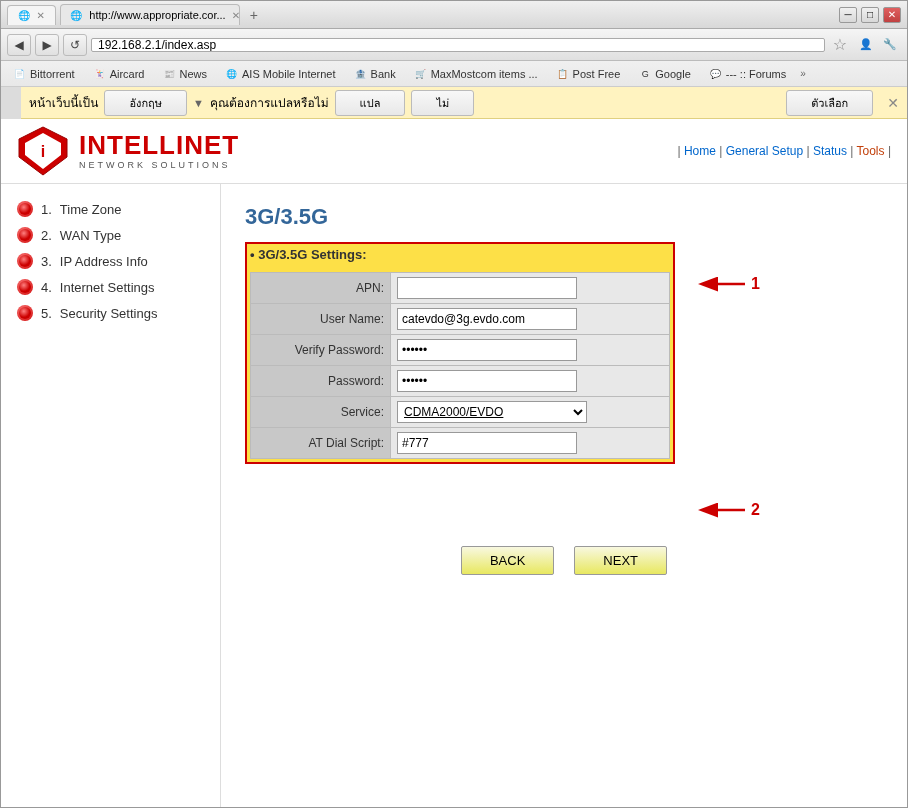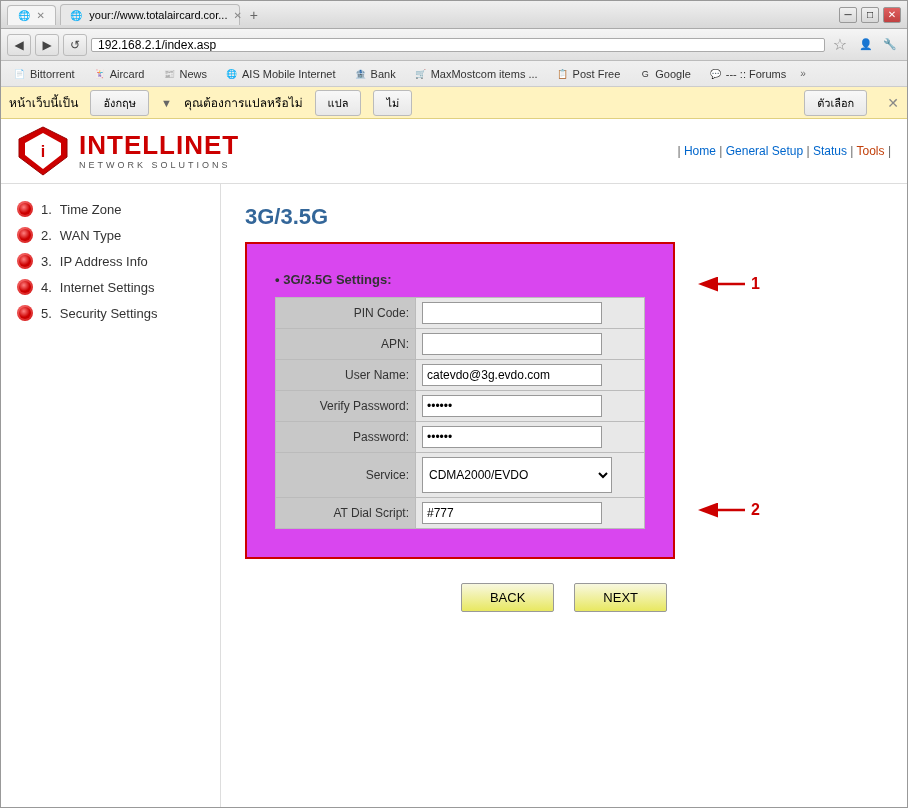--- a/index.html
+++ b/index.html
@@ -26,63 +26,63 @@
     .address-bar { flex: 1; height: 14px; border: 1px solid #aaa; border-radius: 2px; padding: 0 6px; font-size: 12px; background: white; }
     .nav-star { font-size: 16px; color: #888; padding: 0 4px; cursor: pointer; }
     .nav-icons { display: flex; gap: 2px; }
     .nav-icon { width: 22px; height: 22px; border-radius: 2px; display: flex; align-items: center; justify-content: center; font-size: 11px; color: #444; cursor: pointer; }
 
     .bookmarks-bar { background: linear-gradient(to bottom, #f0f0f0, #e8e8e8); height: 26px; display: flex; align-items: center; padding: 0 6px; gap: 6px; border-bottom: 1px solid #ccc; overflow: hidden; }
     .bookmark { display: flex; align-items: center; gap: 3px; padding: 2px 6px; cursor: pointer; font-size: 11px; color: #333; border-radius: 3px; white-space: nowrap; }
     .bk-icon { width: 14px; height: 14px; border-radius: 2px; display: flex; align-items: center; justify-content: center; font-size: 9px; }
     .more-arrow { font-size: 10px; color: #666; cursor: pointer; padding: 2px; }
 
-    .translate-bar { background: #fff3c0; height: 32px; display: flex; align-items: center; padding: 0 8px; gap: 12px; border-bottom: 1px solid #e0d080; font-size: 12px; }
-    .translate-btn { padding: 3px 12px; border: 1px solid #bbb; border-radius: 3px; background: linear-gradient(#f8f8f8, #e8e8e8); cursor: pointer; font-size: 11px; }
+    .translate-bar { background: #fff3c0; height: 32px; display: flex; align-items: center; padding: 0 8px; gap: 6px; border-bottom: 1px solid #e0d080; font-size: 12px; margin-left: 20px; }
+    .translate-btn { padding: 3px 24px; border: 1px solid #bbb; border-radius: 3px; background: linear-gradient(#f8f8f8, #e8e8e8); cursor: pointer; font-size: 11px; }
     .translate-close { margin-left: auto; color: #888; cursor: pointer; font-size: 14px; }
 
     
     .page-content { flex: 1; background: white; display: flex; flex-direction: column; overflow: hidden; }
     .sidebar-item { display: flex; align-items: center; gap: 8px; padding: 5px 4px; cursor: pointer; font-size: 13px; color: #333; }
     .sidebar-dot { width: 16px; height: 16px; border-radius: 50%; display: flex; align-items: center; justify-content: center; }
     .dot-red { background: radial-gradient(circle at 40% 35%, #ff8080, #cc0000); }
 
     .content-area { flex: 1; padding: 20px 24px; background: white; }
     .page-title { font-size: 22px; color: #336699; font-weight: bold; margin-bottom: 12px; }
     .page-desc { font-size: 12px; color: #333; margin-bottom: 20px; line-height: 1.5; }
 
-    .settings-box { border: 2px solid #cc0000; padding: 28px; background: #d946ef; display: inline-block; min-width: 430px; }
+    .settings-box { border: 2px solid #cc0000; padding: 3px; background: #fde047; display: inline-block; min-width: 430px; }
     .settings-title { font-size: 13px; font-weight: bold; color: #333; margin-bottom: 10px; }
     .settings-title::before { content: "• "; }
 
     .form-table { border-collapse: collapse; width: 100%; }
     .form-table tr td { padding: 4px 6px; vertical-align: middle; }
     .form-label-cell { background: #c8c8c8; text-align: right; padding: 4px 10px; font-size: 12px; color: #333; white-space: nowrap; width: 140px; border: 1px solid #bbb; }
     .form-input-cell { background: #e8e8e8; padding: 3px 6px; border: 1px solid #bbb; }
     .form-input { height: 22px; border: 1px solid #999; padding: 0 4px; font-size: 12px; background: white; width: 180px; }
-    .form-select { height: 36px; border: 1px solid #999; padding: 0 2px; font-size: 12px; background: white; width: 190px; }
+    .form-select { height: 22px; border: 1px solid #999; padding: 0 2px; font-size: 12px; background: white; width: 190px; text-decoration: underline; }
 
     .btn-row { display: flex; justify-content: center; gap: 20px; margin-top: 24px; }
     .action-btn { padding: 6px 28px; border: 1px solid #999; background: linear-gradient(#f8f8e0, #e8e860); font-size: 13px; cursor: pointer; border-radius: 2px; }
     .router-sidebar { width: 220px; min-width: 220px; padding: 12px; border-right: 1px solid #ddd; }
   </style>
 </head>
 <body>
 
 <div class="browser-window">
 
   <div class="title-bar">
     <div class="title-bar-left">
       <div class="tab active">
         <span style="font-size:10px;">🌐</span>
         <span class="tab-close">✕</span>
       </div>
       <div class="tab">
         <span style="font-size:10px;">🌐</span>
-        <span>your://www.totalaircard.cor...</span>
+        <span>http://www.appropriate.cor...</span>
         <span class="tab-close">✕</span>
       </div>
       <button class="tab-new">+</button>
     </div>
     <div class="title-bar-controls">
       <div class="win-btn minimize">─</div>
       <div class="win-btn maximize">□</div>
       <div class="win-btn close">✕</div>
     </div>
   </div>
@@ -264,26 +264,20 @@
 
       <div class="content-area" style="position:relative;">
         <div class="page-title">3G/3.5G</div>
 
         <div style="position:relative; display:flex; align-items:flex-start; gap:20px;">
           <div class="settings-box">
             <div class="settings-title">3G/3.5G Settings:</div>
             <table class="form-table">
 
               <tbody>
-                  <tr>
-                <td class="form-label-cell">PIN Code:</td>
-                <td class="form-input-cell">
-                  <input type="text" class="form-input" value="" style="">
-                </td>
-              </tr>
 
               <tr>
                 <td class="form-label-cell">APN:</td>
                 <td class="form-input-cell">
                   <input type="text" class="form-input" value="" style="">
                 </td>
               </tr>
 
               <tr>
                 <td class="form-label-cell">User Name:</td>

